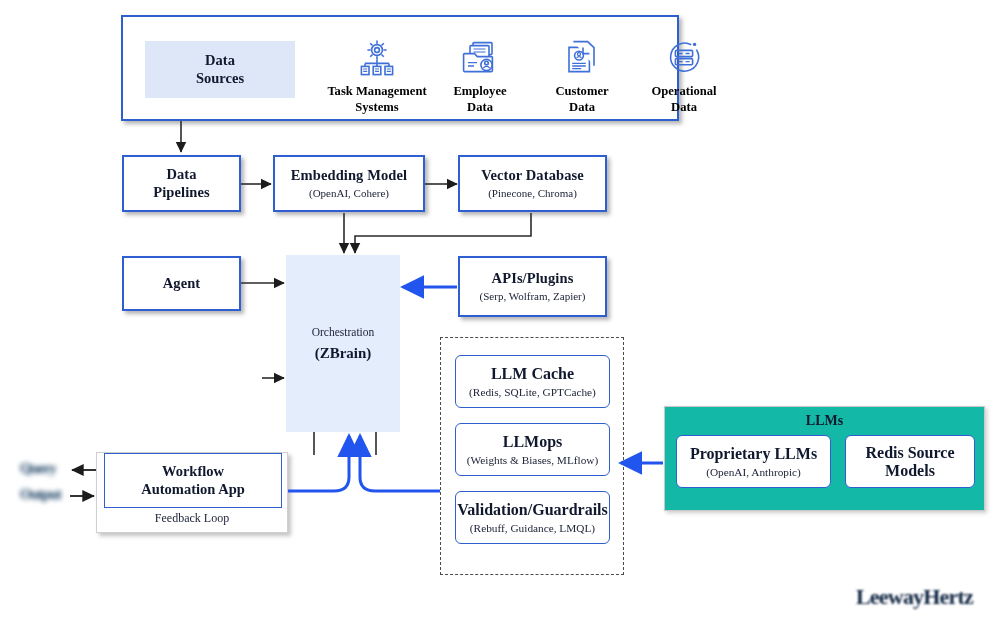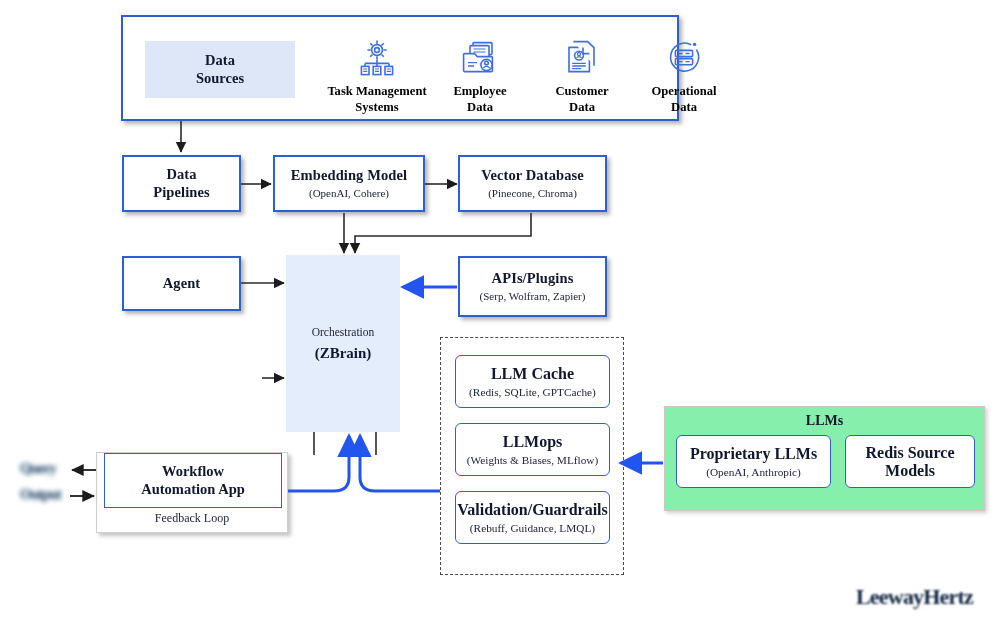--- a/index.html
+++ b/index.html
@@ -148,21 +148,21 @@
   .round-node .sub { font-size: 11.3px; margin-top: 3px; color: #20263a; }
 
   
   #llms-group {
     position: absolute;
     left: 664px;
     top: 406px;
     width: 321px;
     height: 105px;
     box-sizing: border-box;
-    background: #86efac;
+    background: #14b8a6;
     border: 1px solid #c9c9c9;
     box-shadow: 2px 2px 4px rgba(90,90,90,0.30);
     z-index: 4;
   }
   #llms-title {
     position: absolute;
     left: 0; right: 0; top: 6px;
     text-align: center;
     font-weight: bold;
     font-size: 14px;

